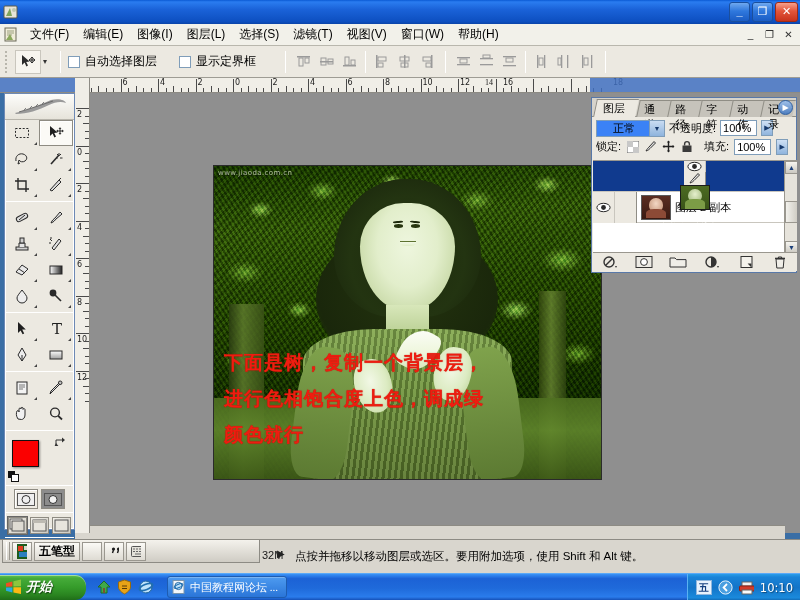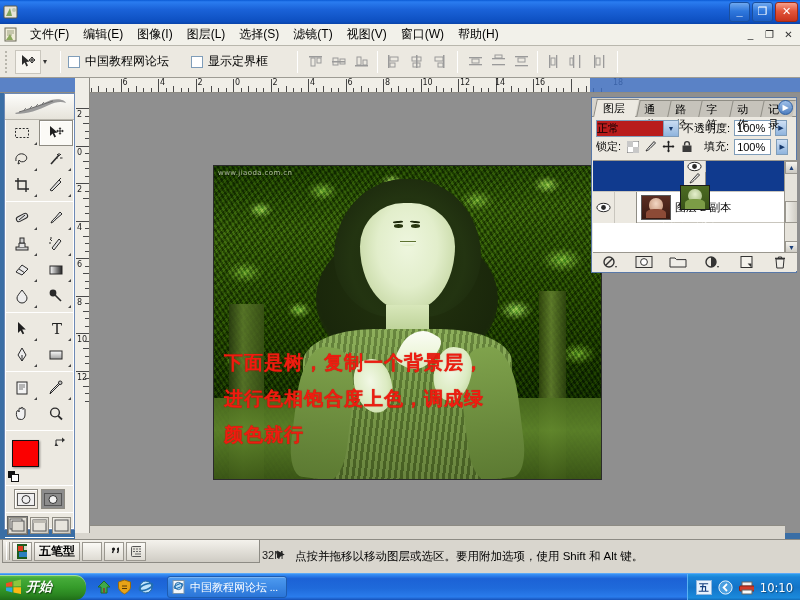--- a/index.html
+++ b/index.html
@@ -268,22 +268,22 @@
   }
   .ptab > span { display:block; transform: skewX(12deg); }
   .ptab.active { background:#ece9e1; color:#000; top:1px; height:18px; z-index:3;}
   .pal-menu {
     position:absolute; right:3px; top:2px; width:15px;height:15px;border-radius:50%;
     background:linear-gradient(180deg,#9fc0e8,#4f7fc0); border:1px solid #2f5f9f;
     display:flex;align-items:center;justify-content:center;color:#fff;font-size:8px;
   }
   .blendrow { display:flex; align-items:center; height:20px; padding:2px 3px 0 4px; gap:4px;}
   .blendsel {
-    width:83px;height:17px; background:#b91c1c; border:1px solid #7f9db9;
-    font-size:11px; display:flex;align-items:center; padding-left:0; position:relative;
+    width:69px;height:17px; background:#3b82f6; border:1px solid #7f9db9;
+    font-size:11px; display:flex;align-items:center; padding-left:16px; position:relative;
   }
   .blendsel .dd { position:absolute; right:0; top:0; width:15px;height:15px;
     background:linear-gradient(180deg,#c9dcf2,#8fb4dd); border-left:1px solid #7f9db9;
     display:flex;align-items:center;justify-content:center;font-size:7px;color:#15386b;}
   .lbl { font-size:11px; color:#000; white-space:nowrap; }
   .numfield {
     width:37px;height:16px;background:#fff;border:1px solid #7f9db9;
     font-size:11px; display:flex;align-items:center;justify-content:flex-start;
     padding-left:2px; overflow:hidden;
   }
@@ -458,21 +458,21 @@
     <span class="opt-tool">
       <svg width="18" height="18" viewBox="0 0 18 18">
         <path d="M3 2 L3 12 L5.6 9.6 L7.4 13.4 L9 12.6 L7.2 8.9 L10.6 8.6 Z" fill="#2a2a2a"></path>
         <path d="M13 4 v6 M10 7 h6 M13 4 l-1.4 1.6 M13 4 l1.4 1.6 M13 10 l-1.4 -1.6 M13 10 l1.4 -1.6 M10 7 l1.6 -1.3 M10 7 l1.6 1.3 M16 7 l-1.6 -1.3 M16 7 l-1.6 1.3" stroke="#2a2a2a" stroke-width="1" fill="none"></path>
       </svg>
     </span>
     <span class="opt-caret">▾</span>
     <span class="vsep"></span>
     <label class="chkline">
       <span class="chkbox"></span>
-      <span>中国教程网论坛</span>
+      <span>自动选择图层</span>
     </label>
     <label class="chkline">
       <span class="chkbox"></span>
       <span>显示定界框</span>
     </label>
     <span class="vsep"></span>
 
     <div class="alignset">
       <span class="alignbtn">
           <svg width="17" height="17">
@@ -670,27 +670,27 @@
       <div class="rtick" style="left: 435.5px; height: 6px;"></div>
       <div class="rtick" style="left: 443px; height: 4px;"></div>
       <div class="rtick" style="left: 450.5px; height: 4px;"></div>
       <div class="rtick" style="left: 458px; height: 13px;"></div>
       <div class="rnum" style="left: 460px;">12</div>
       <div class="rtick" style="left: 465.5px; height: 4px;"></div>
       <div class="rtick" style="left: 473px; height: 6px;"></div>
       <div class="rtick" style="left: 480.5px; height: 4px;"></div>
       <div class="rtick" style="left: 488px; height: 4px;"></div>
       <div class="rtick" style="left: 495.5px; height: 13px;"></div>
-      <div class="rnum" style="left: 495px;">14</div>
+      <div class="rnum" style="left: 485px; font-family: Liberation Serif, serif;">14</div>
       <div class="rtick" style="left: 503px; height: 4px;"></div>
       <div class="rtick" style="left: 510.5px; height: 6px;"></div>
       <div class="rtick" style="left: 518px; height: 4px;"></div>
       <div class="rtick" style="left: 525.5px; height: 4px;"></div>
       <div class="rtick" style="left: 533px; height: 13px;"></div>
-      <div class="rnum" style="left: 535px;">16</div>
+      <div class="rnum" style="left: 503px;">16</div>
       <div class="rtick" style="left: 540.5px; height: 4px;"></div>
       <div class="rtick" style="left: 548px; height: 6px;"></div>
       <div class="rtick" style="left: 555.5px; height: 4px;"></div>
       <div class="rtick" style="left: 563px; height: 4px;"></div>
       <div class="rtick" style="left: 570.5px; height: 13px;"></div>
       <div class="rnum" style="left: 594px; margin-left: 19px;">18</div>
       <div class="rtick" style="left: 578px; height: 4px;"></div>
       <div class="rtick" style="left: 585.5px; height: 6px;"></div>
       <div class="rtick" style="left: 593px; height: 4px;"></div>
       <div class="rtick" style="left: 600.5px; height: 4px;"></div>

